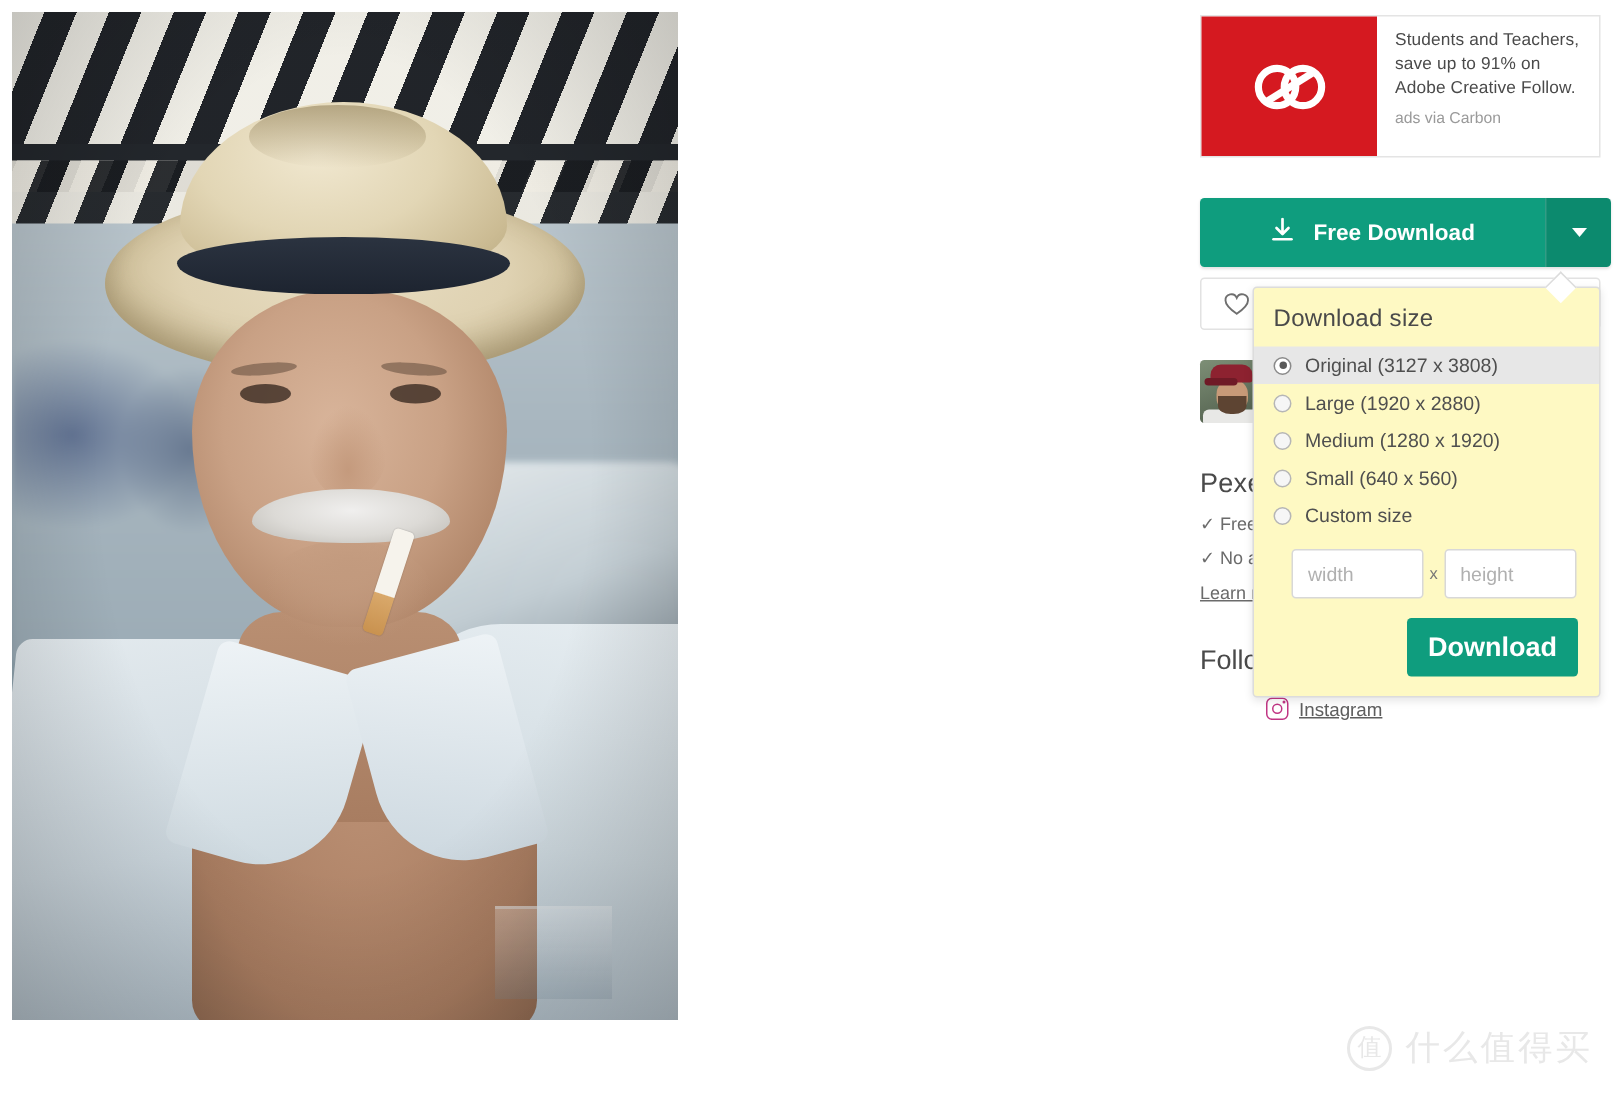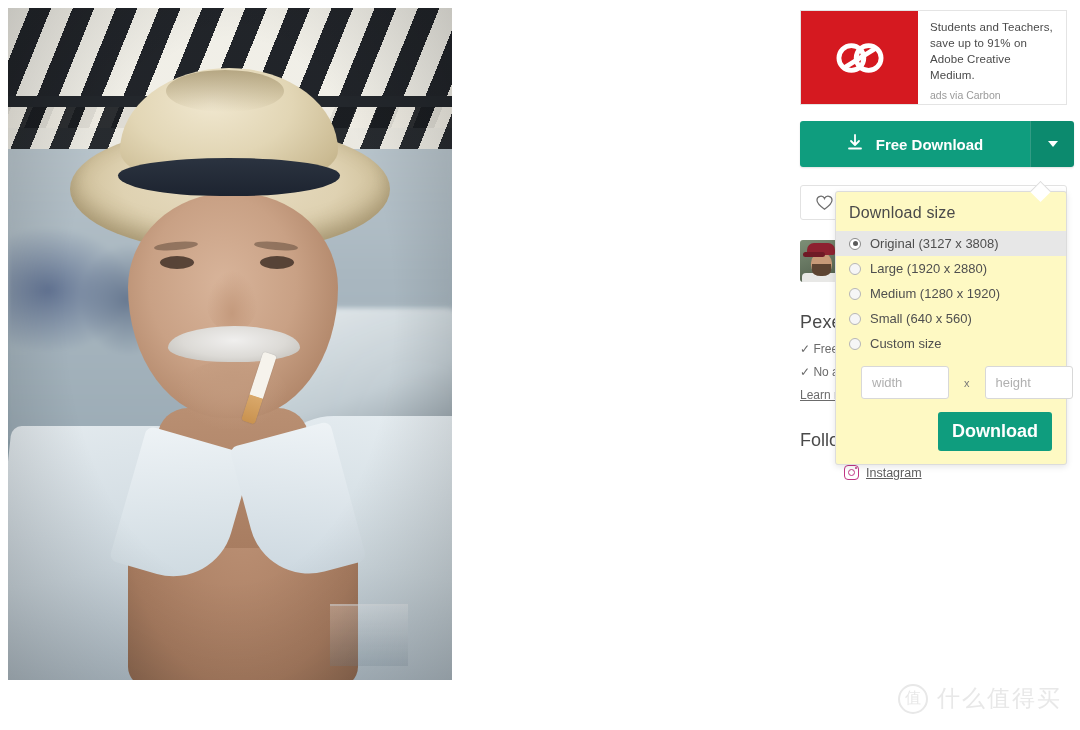--- a/index.html
+++ b/index.html
@@ -188,21 +188,21 @@
   }
   .cc-mark { width:62px; height:46px; }
   .ad-text { padding:8px 8px 6px 12px; flex:1; }
   .ad-line {
     font-size:11.5px; color:#4a4a4a; line-height:16px; letter-spacing:.1px;
   }
   .ad-credit { font-size:10.5px; color:#9a9a9a; margin-top:6px; }
 
   
   .dl-btn {
-    position:absolute; left:0; top:121px; width:274px; height:46px;
+    position:absolute; left:0; top:132px; width:274px; height:46px;
     display:flex; border-radius:3px; overflow:hidden;
     box-shadow: 0 1px 2px rgba(0,0,0,.12);
   }
   .dl-main {
     flex:1; background:#0f9d7e; color:#fff;
     display:flex; align-items:center; justify-content:center; gap:13px;
     font-size:15px; font-weight:bold; cursor:pointer;
   }
   .dl-caret {
     width:44px; background:#0c8a6e; display:flex; align-items:center; justify-content:center;
@@ -271,21 +271,21 @@
   .radio {
     width:12px;height:12px;border-radius:50%;
     border:1px solid #b6b6b6; background:#f6f6f6; flex:0 0 12px;
     position:relative;
   }
   .radio.on { border-color:#8a8a8a; background:#fff; }
   .radio.on:after{
     content:""; position:absolute; left:2.5px; top:2.5px; width:5px;height:5px;
     border-radius:50%; background:#5a5a5a;
   }
-  .custom-row { display:flex; align-items:center; gap:15px; padding:10px 0 0 25px; }
+  .custom-row { display:flex; align-items:center; gap:4px; padding:10px 0 0 25px; }
   .sz-input {
     width:88px; height:33px; border:1px solid #d8d8d8; border-radius:3px;
     padding:0 10px; font-size:13px; color:#555; outline:none;
     font-family:"Liberation Sans", sans-serif; background:#fff;
   }
   .sz-input::placeholder{ color:#b0b0b0; }
   .x-sep { font-size:11px; color:#777; }
   .popup-foot { display:flex; justify-content:flex-end; padding:13px 14px 0 0; }
   .popup-dl {
     background:#0f9d7e; color:#fff; border:none; border-radius:3px;
@@ -351,21 +351,21 @@
           <g fill="none" stroke="#ffffff" stroke-width="5">
             <circle cx="23" cy="24" r="13"></circle>
             <circle cx="41" cy="24" r="13"></circle>
           </g>
           <path d="M16 34 L48 14" stroke="#ffffff" stroke-width="5" fill="none"></path>
         </svg>
       </div>
       <div class="ad-text">
         <div class="ad-line">Students and Teachers,</div>
         <div class="ad-line">save up to 91% on</div>
-        <div class="ad-line">Adobe Creative Medium.</div>
+        <div class="ad-line">Adobe Creative Follow.</div>
         <div class="ad-credit">ads via Carbon</div>
       </div>
     </div>
 
     <div class="dl-btn">
       <div class="dl-main">
         <span>
           <svg width="16" height="17" viewBox="0 0 16 17" aria-hidden="true">
             <path d="M8 1 V10 M4 7 L8 11 L12 7" stroke="#fff" stroke-width="1.8" fill="none" stroke-linecap="round" stroke-linejoin="round"></path>
             <path d="M2 14.5 H14" stroke="#fff" stroke-width="1.8" stroke-linecap="round"></path>

